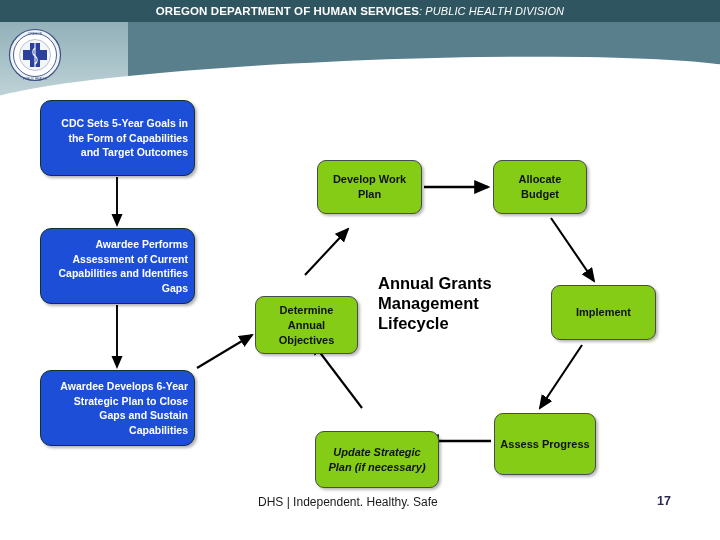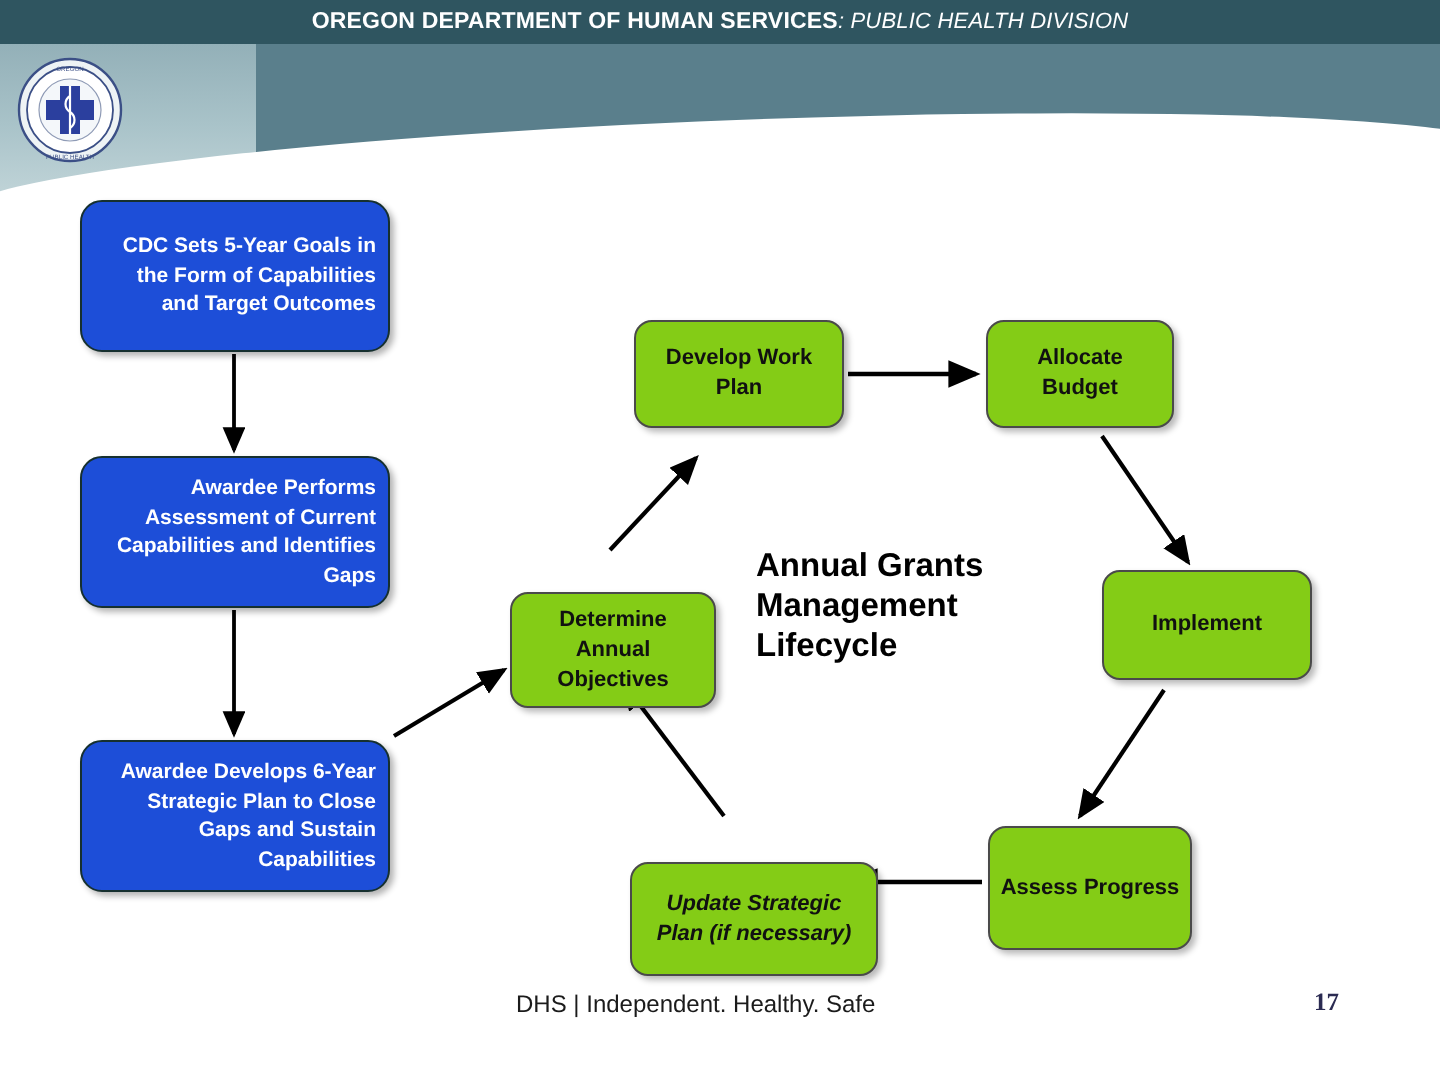--- a/index.html
+++ b/index.html
@@ -162,21 +162,20 @@
     left: 258px; top: 495px;
     font-size: 12px;
     color: #1b1b1b;
   }
   #page-number {
     position: absolute;
     left: 657px; top: 494px;
     font-size: 12.5px;
     font-weight: bold;
     color: #2b2b52;
-    font-family: Liberation Serif, serif;
   }
 </style>
 </head>
 <body>
 
 <div id="topbar"></div>
 <div id="topbar-text">
   <span>OREGON DEPARTMENT OF HUMAN SERVICES</span><span class="light">: PUBLIC HEALTH DIVISION</span>
 </div>
 

